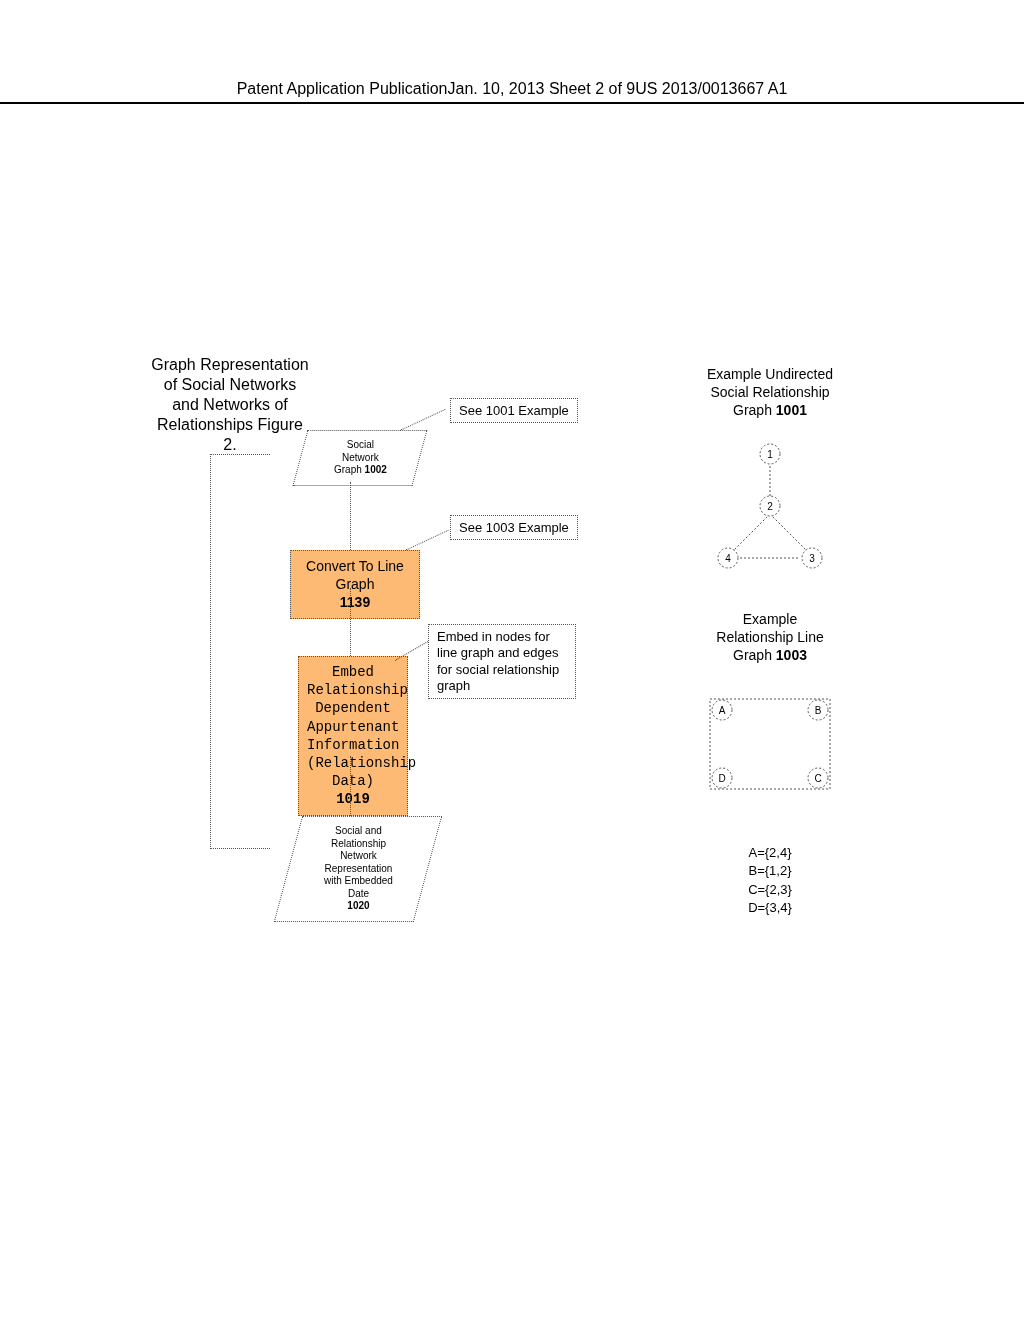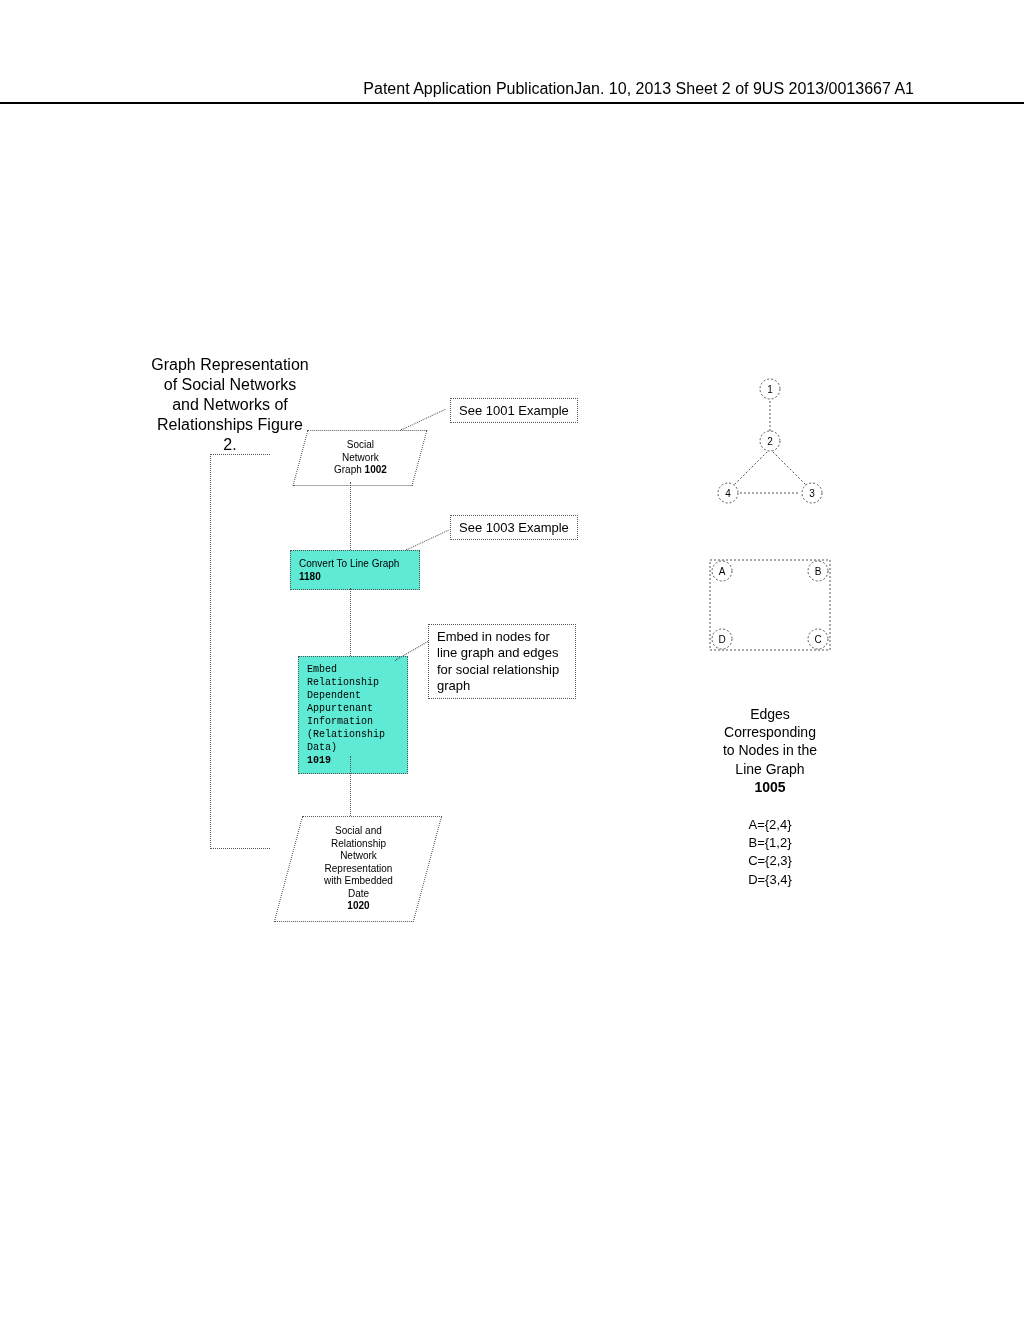--- a/index.html
+++ b/index.html
@@ -13,47 +13,47 @@
   }
   .header {
     position: absolute;
     top: 80px;
     left: 0;
     width: 1024px;
     font-size: 16px;
     font-weight: 500;
     padding: 0 110px;
     display: flex;
-    justify-content: flex-end;
+    justify-content: center;
     border-bottom: 2px solid #000;
     padding-bottom: 4px;
   }
   .page {
     position: absolute;
     top: 130px;
     left: 0;
     width: 1024px;
   }
   .fig-title {
     position: absolute;
     left: 150px;
     top: 225px;
     width: 160px;
     text-align: center;
     font-size: 16px;
     line-height: 1.25;
   }
   .box {
     border: 1px dotted #555;
-    font-size: 10px;
-    text-align: left;
+    font-size: 14px;
+    text-align: center;
     padding: 6px 8px;
     line-height: 1.3;
     position: absolute;
-    background: #5eead4;
+    background: #fdba74;
   }
   .parallelogram {
     border: 1px dotted #555;
     font-size: 10px;
     text-align: center;
     padding: 8px 18px;
     line-height: 1.25;
     position: absolute;
     transform: skewX(-15deg);
     background: #fff;
@@ -110,21 +110,21 @@
     </span>
   </div>
 
   <div class="callout" style="left:450px; top:268px;">See 1001 Example</div>
   <div class="callout-line" style="left:400px; top:300px; width:50px; transform:rotate(-25deg); transform-origin:left center;"></div>
 
   <div class="connector-v" style="left:350px; top:352px; height:68px;"></div>
 
   <div class="box" style="left:290px; top:420px; width:130px;">
     <span>Convert To Line Graph</span><br>
-    <span class="bold-num">1180</span>
+    <span class="bold-num">1139</span>
   </div>
 
   <div class="callout" style="left:450px; top:385px;">See 1003 Example</div>
   <div class="callout-line" style="left:405px; top:420px; width:48px; transform:rotate(-25deg); transform-origin:left center;"></div>
 
   <div class="connector-v" style="left:350px; top:458px; height:68px;"></div>
 
   <div class="box" style="left:298px; top:526px; width:110px;font-family:Liberation Mono, monospace;">
     <span>Embed</span><br>
     <span>Relationship</span><br>
@@ -147,62 +147,65 @@
       <span>Network</span><br>
       <span>Representation</span><br>
       <span>with Embedded</span><br>
       <span>Date</span><br>
       <span class="bold-num">1020</span>
     </span>
   </div>
 
   <div class="right-col">
 
+    <div class="r-title">
+      <span>Example Undirected</span><br>
+      <span>Social Relationship</span><br>
+      <span>Graph </span><span class="bold-num">1001</span>
+    </div>
 
     <svg class="graph-svg" width="160" height="140" viewBox="0 0 160 140">
       <g stroke="#555" stroke-dasharray="2 2" fill="none">
         <line x1="80" y1="18" x2="80" y2="58"></line>
         <line x1="80" y1="74" x2="118" y2="112"></line>
         <line x1="80" y1="74" x2="42" y2="112"></line>
         <line x1="50" y1="118" x2="110" y2="118"></line>
       </g>
       <g>
         <circle cx="80" cy="14" r="10" fill="#fff" stroke="#555" stroke-dasharray="2 2"></circle>
         <text x="80" y="18" text-anchor="middle" font-size="10">1</text>
         <circle cx="80" cy="66" r="10" fill="#fff" stroke="#555" stroke-dasharray="2 2"></circle>
         <text x="80" y="70" text-anchor="middle" font-size="10">2</text>
         <circle cx="122" cy="118" r="10" fill="#fff" stroke="#555" stroke-dasharray="2 2"></circle>
         <text x="122" y="122" text-anchor="middle" font-size="10">3</text>
         <circle cx="38" cy="118" r="10" fill="#fff" stroke="#555" stroke-dasharray="2 2"></circle>
         <text x="38" y="122" text-anchor="middle" font-size="10">4</text>
       </g>
     </svg>
 
+    <div class="r-title">
+      <span>Example</span><br>
+      <span>Relationship Line</span><br>
+      <span>Graph </span><span class="bold-num">1003</span>
+    </div>
 
     <svg class="graph-svg" width="180" height="130" viewBox="0 0 180 130">
       <rect x="30" y="15" width="120" height="90" fill="none" stroke="#555" stroke-dasharray="2 2"></rect>
       <g>
         <circle cx="42" cy="26" r="10" fill="#fff" stroke="#555" stroke-dasharray="2 2"></circle>
         <text x="42" y="30" text-anchor="middle" font-size="10">A</text>
         <circle cx="138" cy="26" r="10" fill="#fff" stroke="#555" stroke-dasharray="2 2"></circle>
         <text x="138" y="30" text-anchor="middle" font-size="10">B</text>
         <circle cx="138" cy="94" r="10" fill="#fff" stroke="#555" stroke-dasharray="2 2"></circle>
         <text x="138" y="98" text-anchor="middle" font-size="10">C</text>
         <circle cx="42" cy="94" r="10" fill="#fff" stroke="#555" stroke-dasharray="2 2"></circle>
         <text x="42" y="98" text-anchor="middle" font-size="10">D</text>
       </g>
     </svg>
 
-    <div class="r-title">
-      <span>Edges</span><br>
-      <span>Corresponding</span><br>
-      <span>to Nodes in the</span><br>
-      <span>Line Graph</span><br>
-      <span class="bold-num">1005</span>
-    </div>
 
     <div class="edge-list">
       <div>A={2,4}</div>
       <div>B={1,2}</div>
       <div>C={2,3}</div>
       <div>D={3,4}</div>
     </div>
 
   </div>
 

